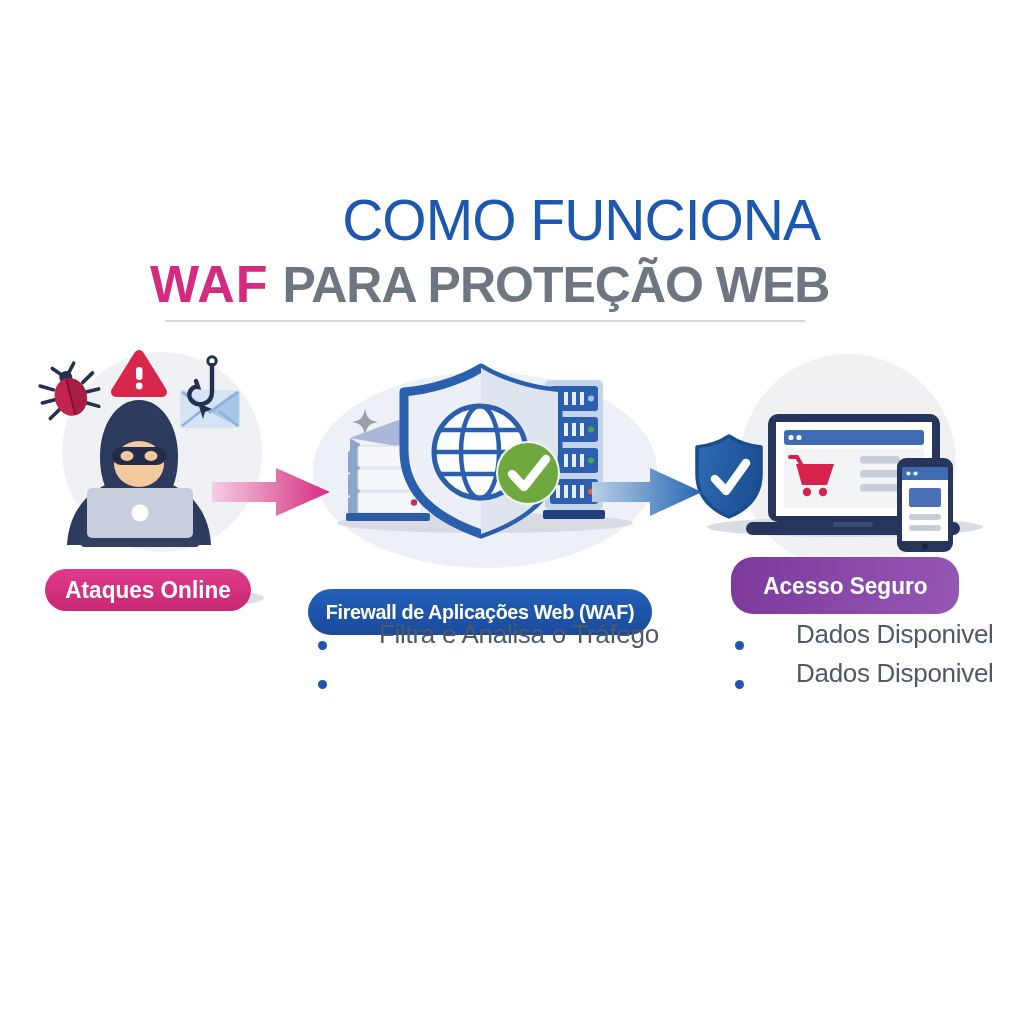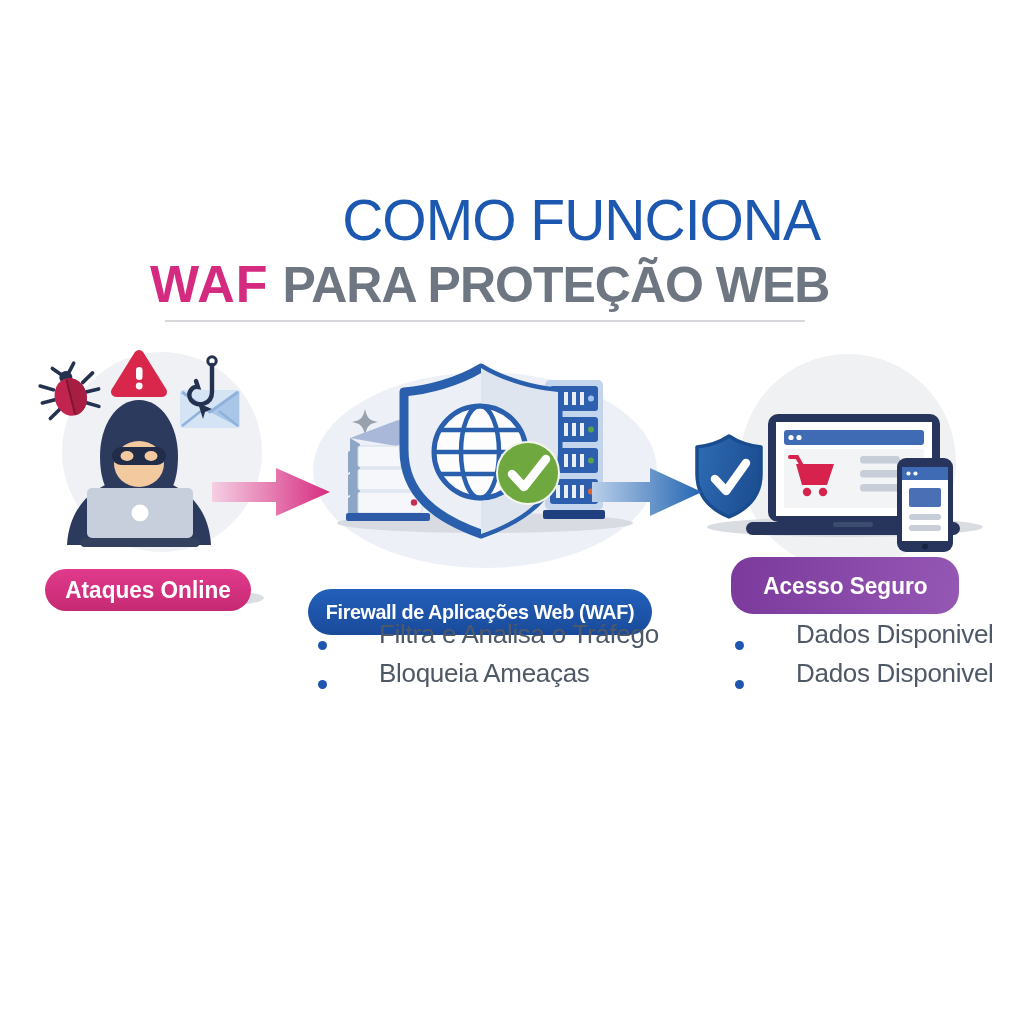--- a/index.html
+++ b/index.html
@@ -263,21 +263,20 @@
     <span class="condensed">Acesso Seguro</span>
   </div>
 
   <ul class="bullets bullets-mid">
     <li>
       <span class="dot"></span>
       <span class="txt">Filtra e Analisa o Tráfego</span>
     </li>
     <li>
       <span class="dot"></span>
-      <span class="txt">Bloqueia Ameaças</span>
     </li>
   </ul>
 
   <ul class="bullets bullets-right">
     <li>
       <span class="dot"></span>
       <span class="txt">Dados Disponivel</span>
     </li>
     <li>
       <span class="dot"></span>

